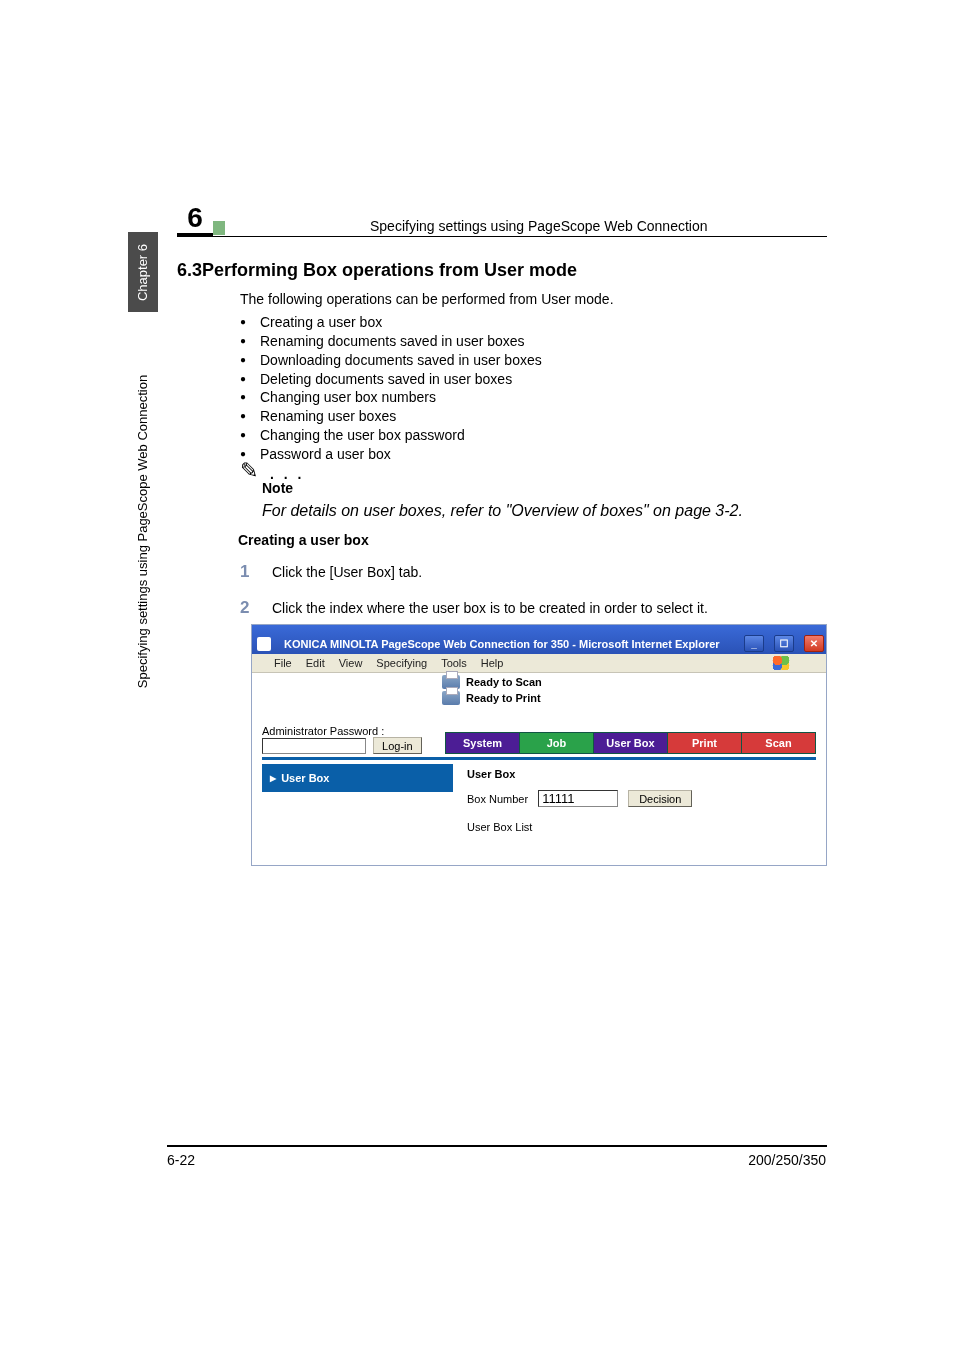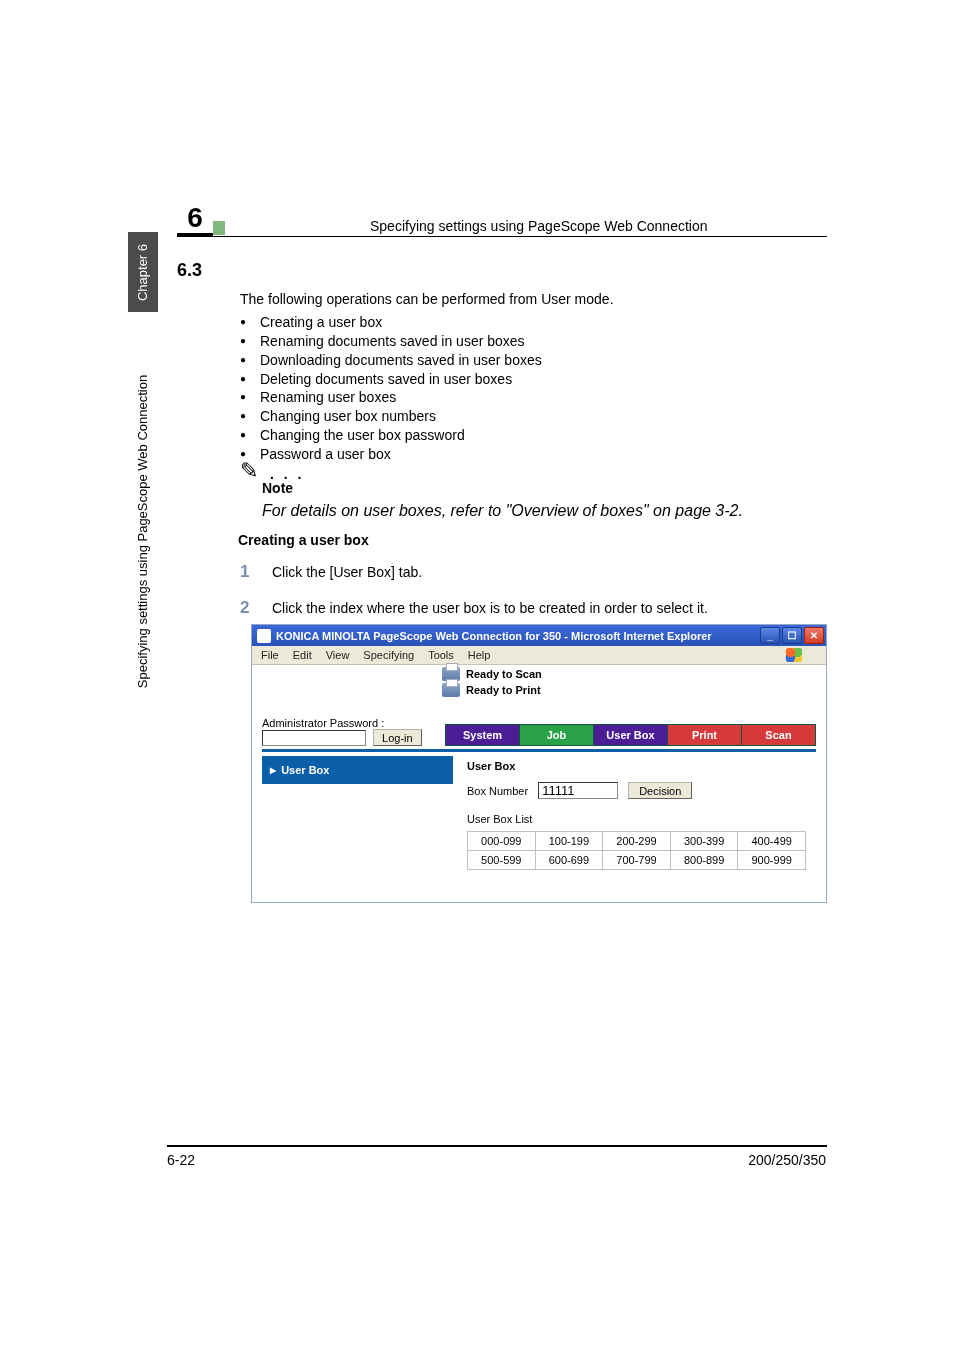--- a/index.html
+++ b/index.html
@@ -184,22 +184,23 @@
     border: 1px solid #96a6c6;
     background: #fff;
     font-size: 11px;
   }
   .titlebar {
     display: flex;
     align-items: center;
     height: 21px;
     background: linear-gradient(#3a6ad8, #2a52b6);
     color: #fff;
-    padding: 0 2px 0 5px;
-    font-weight: bold;
+    padding: 8px 2px 0 5px;
+    font-weight: bold;
+    gap: 8px;
   }
   .titlebar .spacer { flex: 1; }
   .win-btn {
     width: 18px; height: 15px;
     margin-left: 2px;
     background: linear-gradient(#5c87e6, #2a52b6);
     border: 1px solid #1b3c8a;
     border-radius: 2px;
     display: inline-flex;
     align-items: center;
@@ -207,21 +208,21 @@
     color: #fff;
     font-size: 10px;
   }
   .win-btn.close { background: linear-gradient(#f27a6a, #d13a22); border-color:#a0200d; }
   .menubar {
     height: 18px;
     background: #ece9d8;
     border-bottom: 1px solid #c7c4b6;
     display: flex;
     align-items: center;
-    padding: 0 9px;
+    padding: 0 22px;
     color: #222;
   }
   .menubar span { margin-right: 14px; font-size: 11px; }
   .menubar .xp-logo {
     margin-left: auto;
     width: 18px; height: 14px;
     background: radial-gradient(circle at 30% 30%, #ff6a2a 30%, transparent 31%),
                 radial-gradient(circle at 70% 30%, #6cc04a 30%, transparent 31%),
                 radial-gradient(circle at 30% 70%, #3a6ad8 30%, transparent 31%),
                 radial-gradient(circle at 70% 70%, #f7c52a 30%, transparent 31%);
@@ -362,31 +363,32 @@
   </div>
 
   <div class="chapter-num">6</div>
   <div class="chapter-underline"></div>
   <div class="green-bar"></div>
   <div class="header-title">Specifying settings using PageScope Web Connection</div>
   <div class="header-rule"></div>
 
   <div class="sec-row">
     <span class="sec-num">6.3</span>
+    <span class="sec-title">Performing Box operations from User mode</span>
   </div>
 
   <div class="body">
     <div>The following operations can be performed from User mode.</div>
     <ul class="bullets">
       <li>Creating a user box</li>
       <li>Renaming documents saved in user boxes</li>
       <li>Downloading documents saved in user boxes</li>
       <li>Deleting documents saved in user boxes</li>
+      <li>Changing user box numbers</li>
       <li>Renaming user boxes</li>
-      <li>Changing user box numbers</li>
       <li>Changing the user box password</li>
       <li>Password a user box</li>
     </ul>
   </div>
 
   <span class="note-icon">✎</span>
   <span class="note-dots">. . .</span>
   <div class="note-label">Note</div>
   <div class="note-text">For details on user boxes, refer to "Overview of boxes" on page 3-2.</div>
 
@@ -457,38 +459,20 @@
           <span>User Box</span>
         </div>
         <div class="main-panel">
           <div class="panel-title">User Box</div>
           <div class="box-row">
             <span>Box Number</span>
             <input class="box-input" value="11111" style="">
             <button class="decision-btn">Decision</button>
           </div>
           <div class="list-label">User Box List</div>
-          <table class="idx-table">
-            <tbody>
-                <tr>
-              <td>000-099</td>
-              <td>100-199</td>
-              <td>200-299</td>
-              <td>300-399</td>
-              <td>400-499</td>
-            </tr>
-            <tr>
-              <td>500-599</td>
-              <td>600-699</td>
-              <td>700-799</td>
-              <td>800-899</td>
-              <td>900-999</td>
-            </tr>
-          </tbody>
-            </table>
         </div>
       </div>
       <div style="height:22px;"></div>
     </div>
   </div>
 
   <div class="footer-rule"></div>
   <div class="footer-left">6-22</div>
   <div class="footer-right">200/250/350</div>
 

